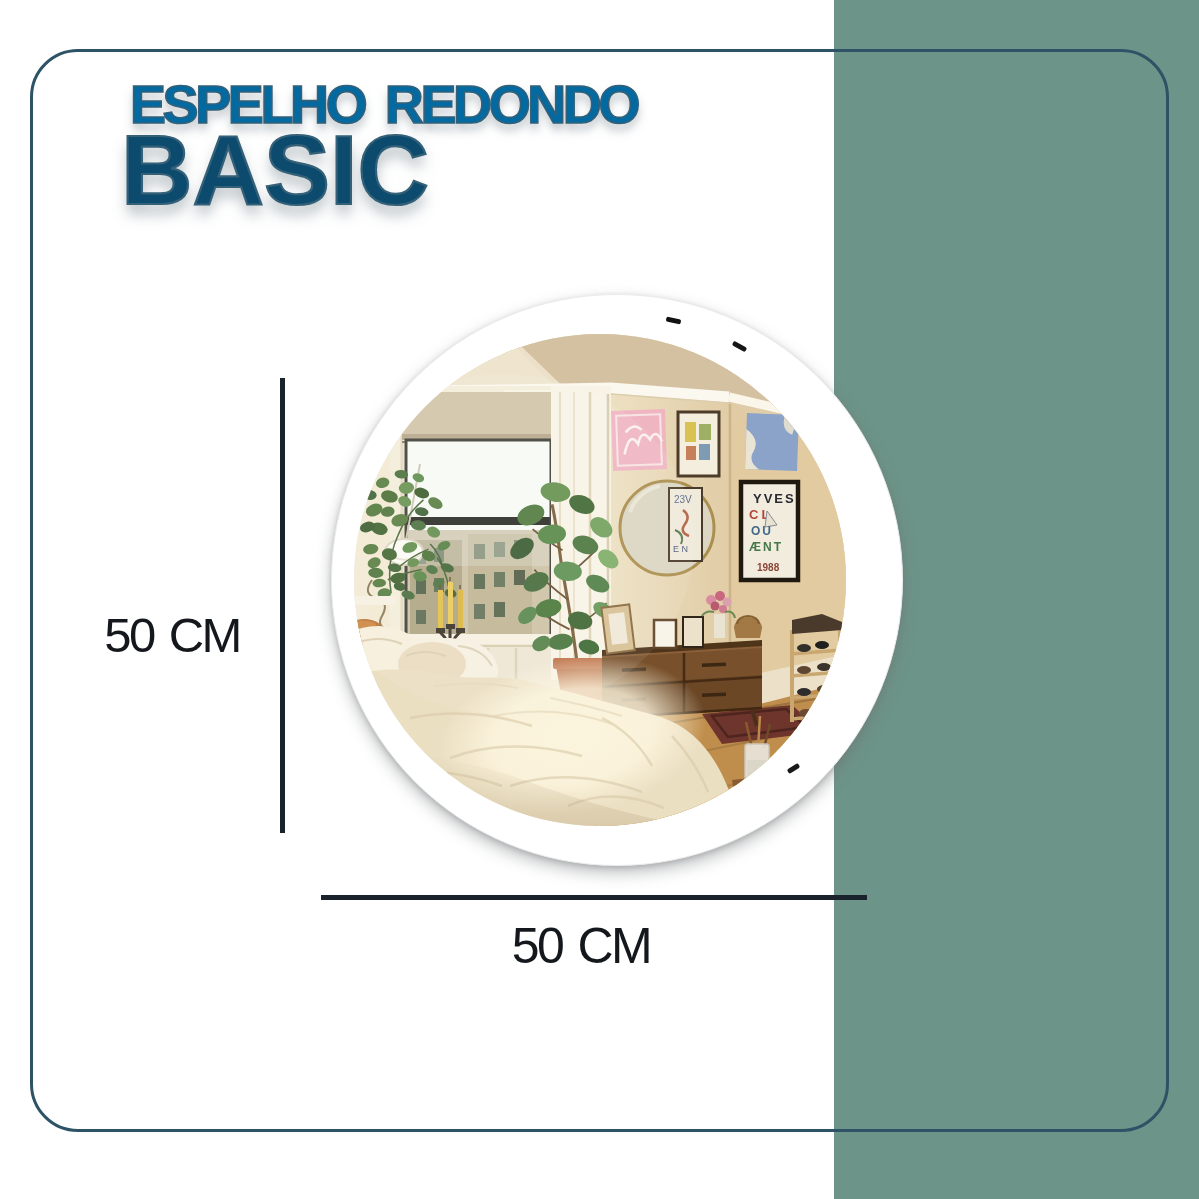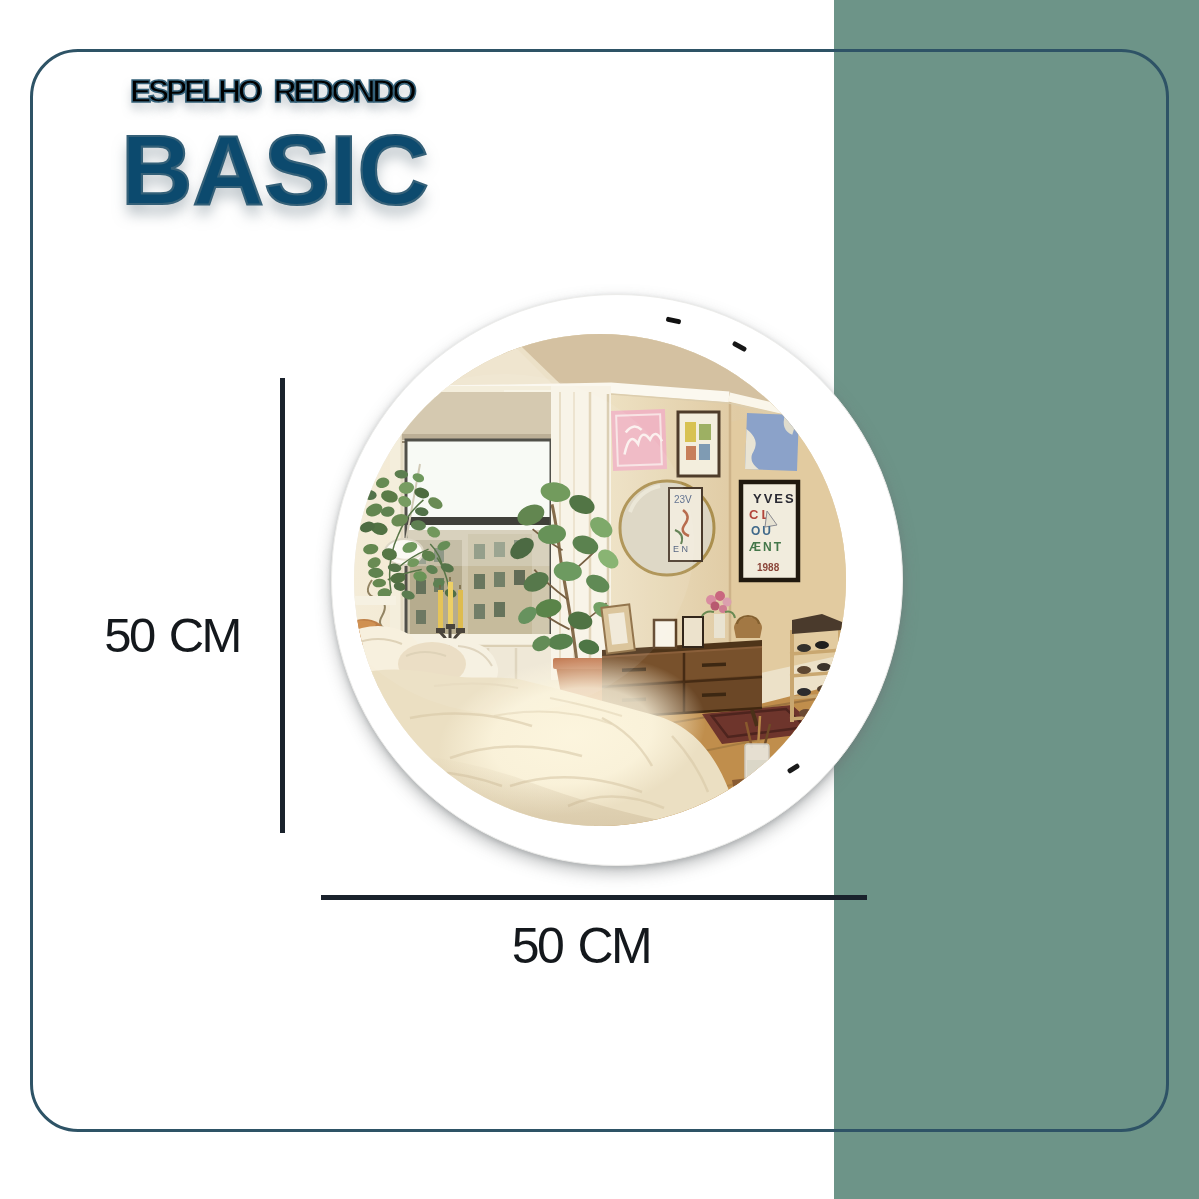--- a/index.html
+++ b/index.html
@@ -7,21 +7,21 @@
        font-family:"Liberation Sans",sans-serif;}
   .abs{position:absolute;}
 </style>
 </head>
 <body>
 
 <div class="abs" style="left:834px;top:0;width:365px;height:1199px;background:#6d9488;"></div>
 
 <div class="abs" style="left:30px;top:49px;width:1133px;height:1077px;border:3px solid #2e5366;border-radius:48px;"></div>
 
-<div class="abs" style="left:130px;top:73px;font-size:32px;font-weight:bold;color:#000000;letter-spacing:-3.4px;word-spacing:9px;-webkit-text-stroke:1.6px #346078;text-shadow:0 7px 10px rgba(125,140,150,0.5);white-space:nowrap;">ESPELHO REDONDO</div>
+<div class="abs" style="left:130px;top:73px;font-size:54px;font-weight:bold;color:#0369a1;letter-spacing:-3.4px;word-spacing:9px;-webkit-text-stroke:1.6px #346078;text-shadow:0 7px 10px rgba(125,140,150,0.5);white-space:nowrap;">ESPELHO REDONDO</div>
 
 <div class="abs" style="left:121px;top:113px;font-size:99px;font-weight:bold;color:#0c4a6e;letter-spacing:0px;-webkit-text-stroke:2.2px #346078;text-shadow:0 10px 14px rgba(120,135,145,0.5);white-space:nowrap;">BASIC</div>
 
 <div class="abs" style="left:331px;top:294px;width:572px;height:572px;border-radius:50%;background:#ffffff;box-shadow:0 7px 16px rgba(110,115,118,0.45),0 2px 5px rgba(110,115,118,0.3);border:1px solid #ececea;box-sizing:border-box;"></div>
 
 <div class="abs" style="left:354px;top:334px;width:492px;height:492px;border-radius:50%;overflow:hidden;box-shadow:inset 0 0 5px rgba(70,70,70,0.22);">
 <svg width="492" height="492" viewBox="0 0 492 492">
 <defs>
   <linearGradient id="wallg" x1="0" y1="0" x2="1" y2="0">
     <stop offset="0" stop-color="#f4ebd5"></stop>

